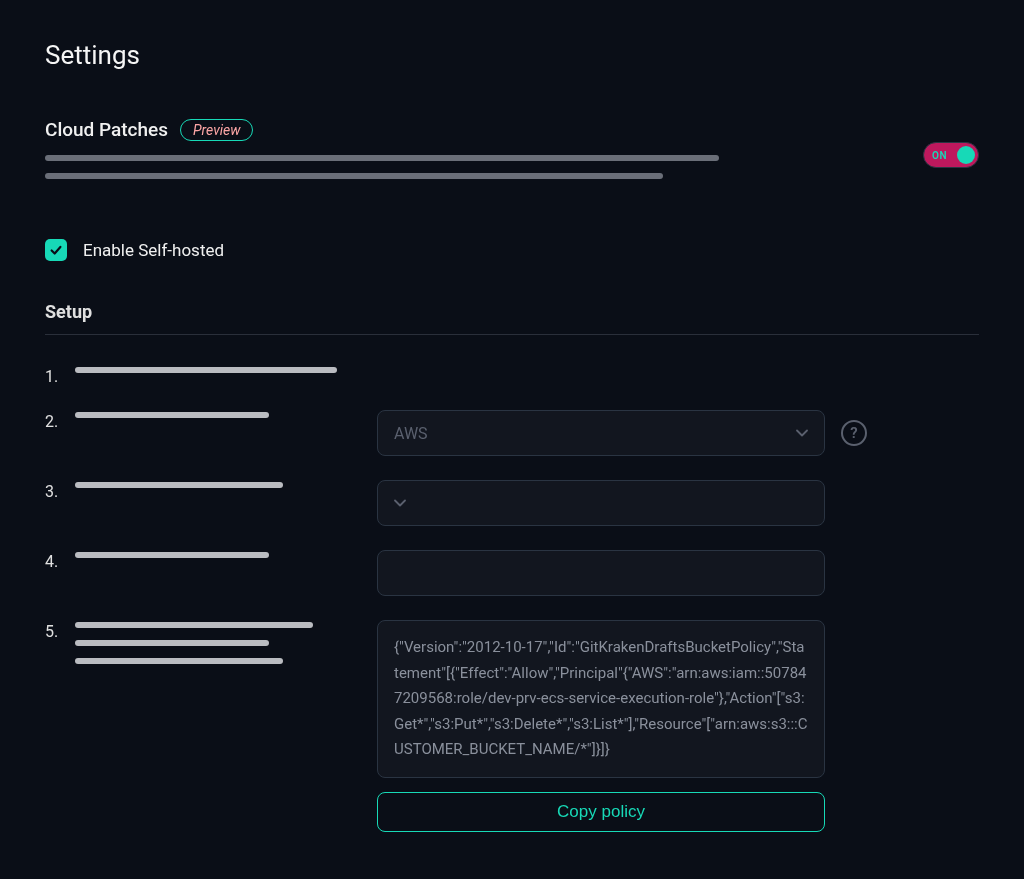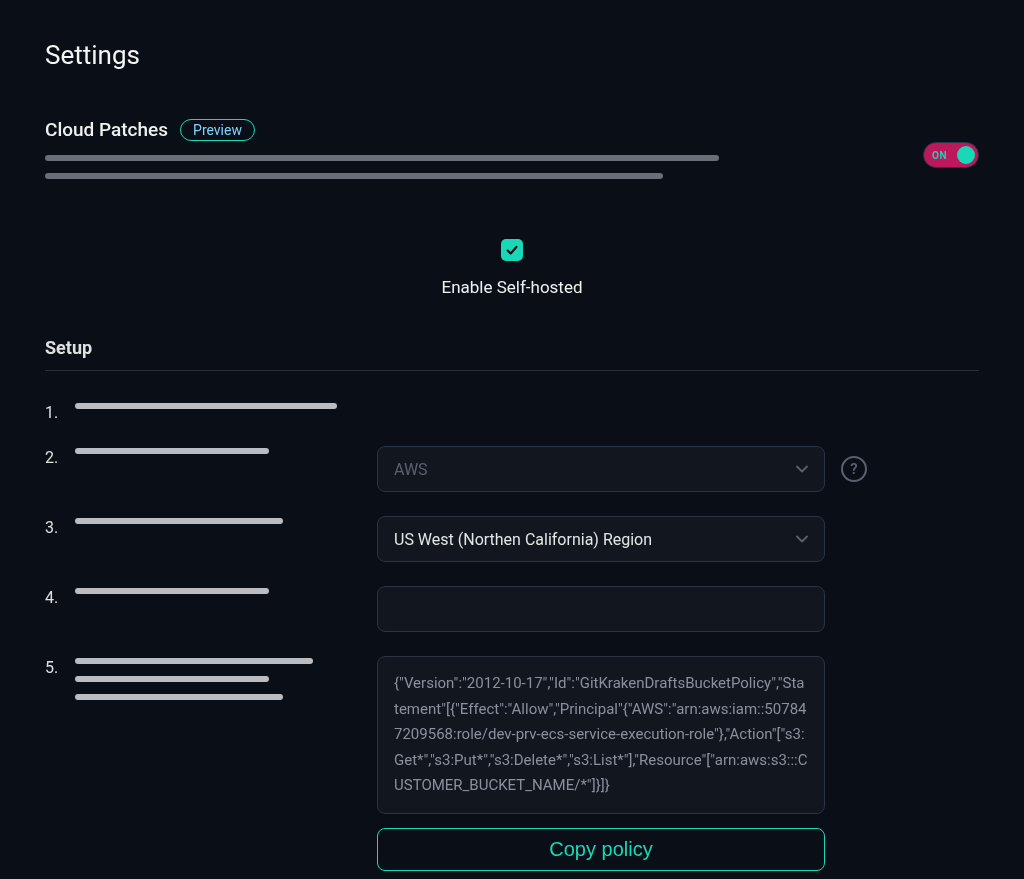--- a/index.html
+++ b/index.html
@@ -44,25 +44,26 @@
 
     .section-title {
       font-size: 19px;
       font-weight: 500;
       color: #f0f0f0;
       text-align: right;
     }
 
     .preview-badge {
       border: 1.5px solid #17d9b7;
-      color: #7dd3fc;
+      color: #fca5a5;
       padding: 2px 12px;
       border-radius: 14px;
       font-size: 14px;
       font-weight: 400;
+      font-style: italic;
     }
 
     .placeholder-line {
       background: #6a6e78;
       border-radius: 3px;
       height: 6px;
       margin-bottom: 12px;
     }
 
     .toggle {
@@ -95,21 +96,20 @@
       background: #17d9b7;
       border-radius: 50%;
     }
 
     .checkbox-row {
       display: flex;
       align-items: center;
       gap: 16px;
       margin-top: 48px;
       margin-bottom: 40px;
-      flex-direction: column;
     }
 
     .checkbox {
       width: 22px;
       height: 22px;
       background: #17d9b7;
       border-radius: 5px;
       display: flex;
       align-items: center;
       justify-content: center;
@@ -253,21 +253,21 @@
       font-family: inherit;
     }
 
     .copy-button {
       margin-top: 14px;
       background: transparent;
       border: 1.5px solid #17d9b7;
       color: #17d9b7;
       padding: 9px 14px;
       border-radius: 8px;
-      font-size: 20px;
+      font-size: 17px;
       font-weight: 500;
       cursor: pointer;
     }
 
     .control-stack {
       display: flex;
       flex-direction: column;
     }
   </style>
 </head>
@@ -326,21 +326,20 @@
       <div class="help-icon">?</div>
     </div>
   </li>
 
   <li class="setup-row">
     <div class="setup-label-col">
       <div class="setup-label-placeholder" style="width: 208px;"></div>
     </div>
     <div class="setup-control-col">
       <div class="select active">
-        <span>US West (Northen California) Region</span>
         <span class="chevron">
           <svg viewBox="0 0 12 8" fill="none">
               <path d="M1 1.5L6 6.5L11 1.5" stroke="#5a606e" stroke-width="1.8" stroke-linecap="round" stroke-linejoin="round"></path>
             </svg>
         </span>
       </div>
     </div>
   </li>
 
   <li class="setup-row">

